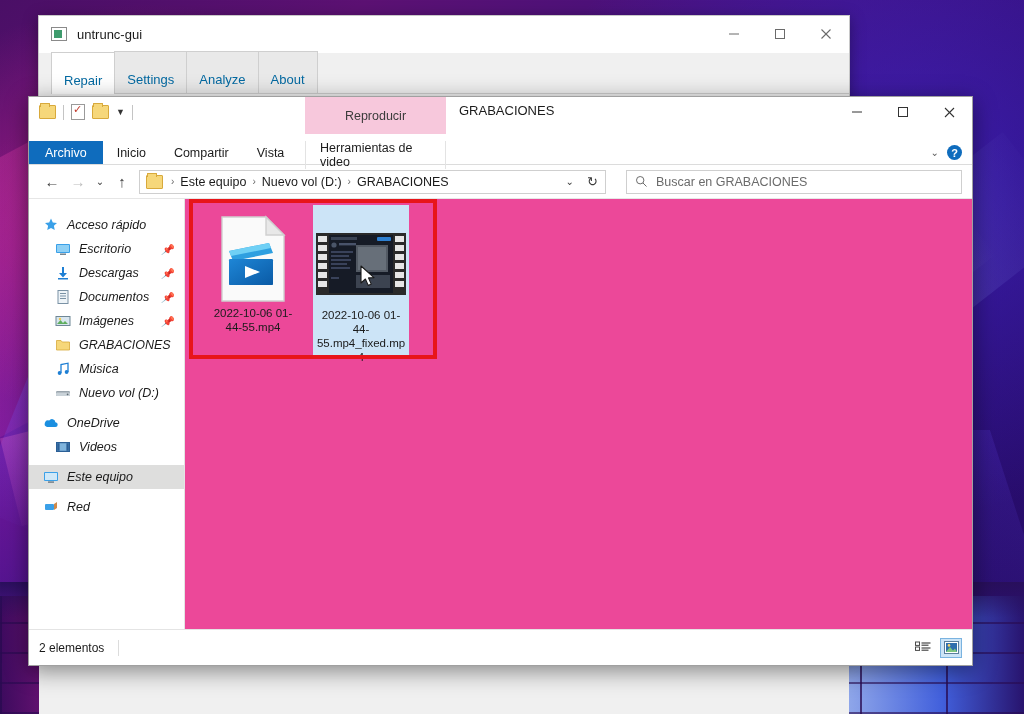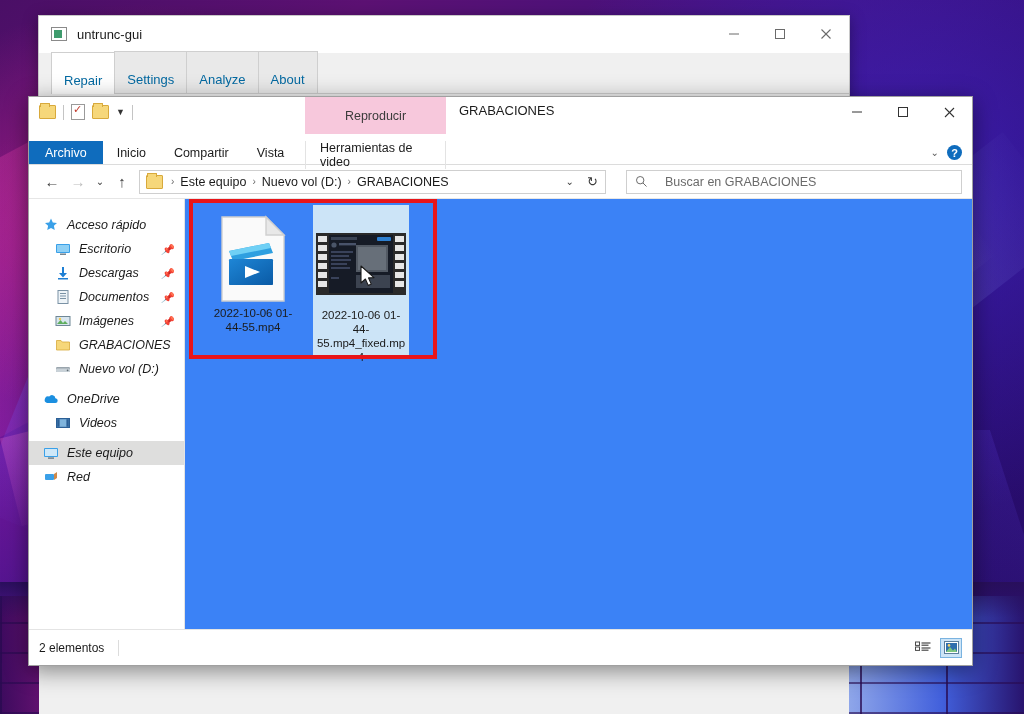--- a/index.html
+++ b/index.html
@@ -185,38 +185,38 @@
     min-width:0;
   }
   .crumb { font-size:12.5px; color:#1b1b1b; padding: 0 3px; white-space:nowrap; }
   .crumb-sep { font-size:10px; color:#6b6b6b; padding: 0 3px; }
   .crumb-caret { margin-left:auto; font-size:10px; color:#3b3b3b; padding-left:8px; }
   .refreshbtn { width:26px;height:24px;border:1px solid #cfcfcf;border-left:none;
                 display:flex;align-items:center;justify-content:center;font-size:13px;color:#3b3b3b;
                 margin-left:-7px; background:#fff; }
   .searchbox {
     width:336px;height:24px;border:1px solid #cfcfcf;background:#fff;
-    display:flex;align-items:center;gap:17px;padding:0 8px;margin-left:20px;
+    display:flex;align-items:center;gap:8px;padding:0 8px;margin-left:20px;
   }
   .searchbox .ph { font-size:12.5px; color:#6b6b6b; }
 
   .ex-main { flex:1; display:flex; min-height:0; background:#fff; }
   .nav-pane {
     width: 156px; padding-top: 14px; background:#fff;
     border-right: 1px solid #e4e4e4; overflow:hidden;font-style:italic;
   }
   .nav-item {
     display:flex; align-items:center; height:24px; padding-left:14px; gap:8px;
     font-size:12.5px; color:#1b1b1b; position:relative;
   }
   .nav-item.indent { padding-left: 26px; }
   .nav-item.selected { background:#dededd; }
   .nav-item .pin { margin-left:auto; margin-right:10px; color:#8a8a8a; font-size:10px; }
   .ni-ico { width:16px; height:16px; flex:0 0 16px; position:relative; }
-  .filelist { flex:1; position:relative; background:#3b82f6; }
+  .filelist { flex:1; position:relative; background:#ec4899; }
   .tile {
     position:absolute; width:96px; text-align:center;
     display:flex; flex-direction:column; align-items:center;
   }
   .tile.selected { background:#cce4f7; }
   .tile .label {
     font-size:11.5px; color:#1b1b1b; line-height:14px; padding: 3px 2px 4px 2px;
     word-break: break-word;
   }
   .red-box {
@@ -427,20 +427,30 @@
 
         <div class="nav-item indent">
           <span class="ni-ico">
             <svg width="16" height="16" viewBox="0 0 16 16">
                 <path d="M1.5 3.5h4.5l1.2 1.5h7.3v8H1.5z" fill="#f6d77a" stroke="#d8a93b" stroke-width="0.8"></path>
               </svg>
           </span>
           <span>GRABACIONES</span>
         </div>
 
+        <div class="nav-item indent">
+          <span class="ni-ico">
+            <svg width="16" height="16" viewBox="0 0 16 16">
+                <path d="M6 12V3.5l7-1.3V11" fill="none" stroke="#1e7fd4" stroke-width="1.3"></path>
+                <circle cx="4.6" cy="12" r="1.9" fill="#1e7fd4"></circle>
+                <circle cx="11.6" cy="11" r="1.9" fill="#1e7fd4"></circle>
+              </svg>
+          </span>
+          <span>Música</span>
+        </div>
 
         <div class="nav-item indent">
           <span class="ni-ico">
             <svg width="16" height="16" viewBox="0 0 16 16">
                 <rect x="1" y="6" width="14" height="5" rx="1.2" fill="#9aa5ad"></rect>
                 <rect x="1" y="7.5" width="14" height="3.5" rx="1" fill="#c9d2d8"></rect>
                 <circle cx="12.6" cy="9.3" r="0.9" fill="#5f6b73"></circle>
               </svg>
           </span>
           <span>Nuevo vol (D:)</span>
@@ -471,21 +481,21 @@
           <span class="ni-ico">
             <svg width="16" height="16" viewBox="0 0 16 16">
                 <rect x="1" y="3" width="14" height="9" rx="1" fill="#3aa0e8"></rect>
                 <rect x="2" y="4" width="12" height="7" fill="#cfe8f8"></rect>
                 <rect x="5" y="12.4" width="6" height="1.4" fill="#6a7a85"></rect>
               </svg>
           </span>
           <span>Este equipo</span>
         </div>
 
-        <div class="nav-item" style="">
+        <div class="nav-item" style="margin-top:6px;">
           <span class="ni-ico">
             <svg width="16" height="16" viewBox="0 0 16 16">
                 <rect x="2" y="5" width="9" height="6" rx="1" fill="#3aa0e8"></rect>
                 <path d="M11 5l3-2v6l-3 2z" fill="#d08a4a"></path>
               </svg>
           </span>
           <span>Red</span>
         </div>
       </div>
 

